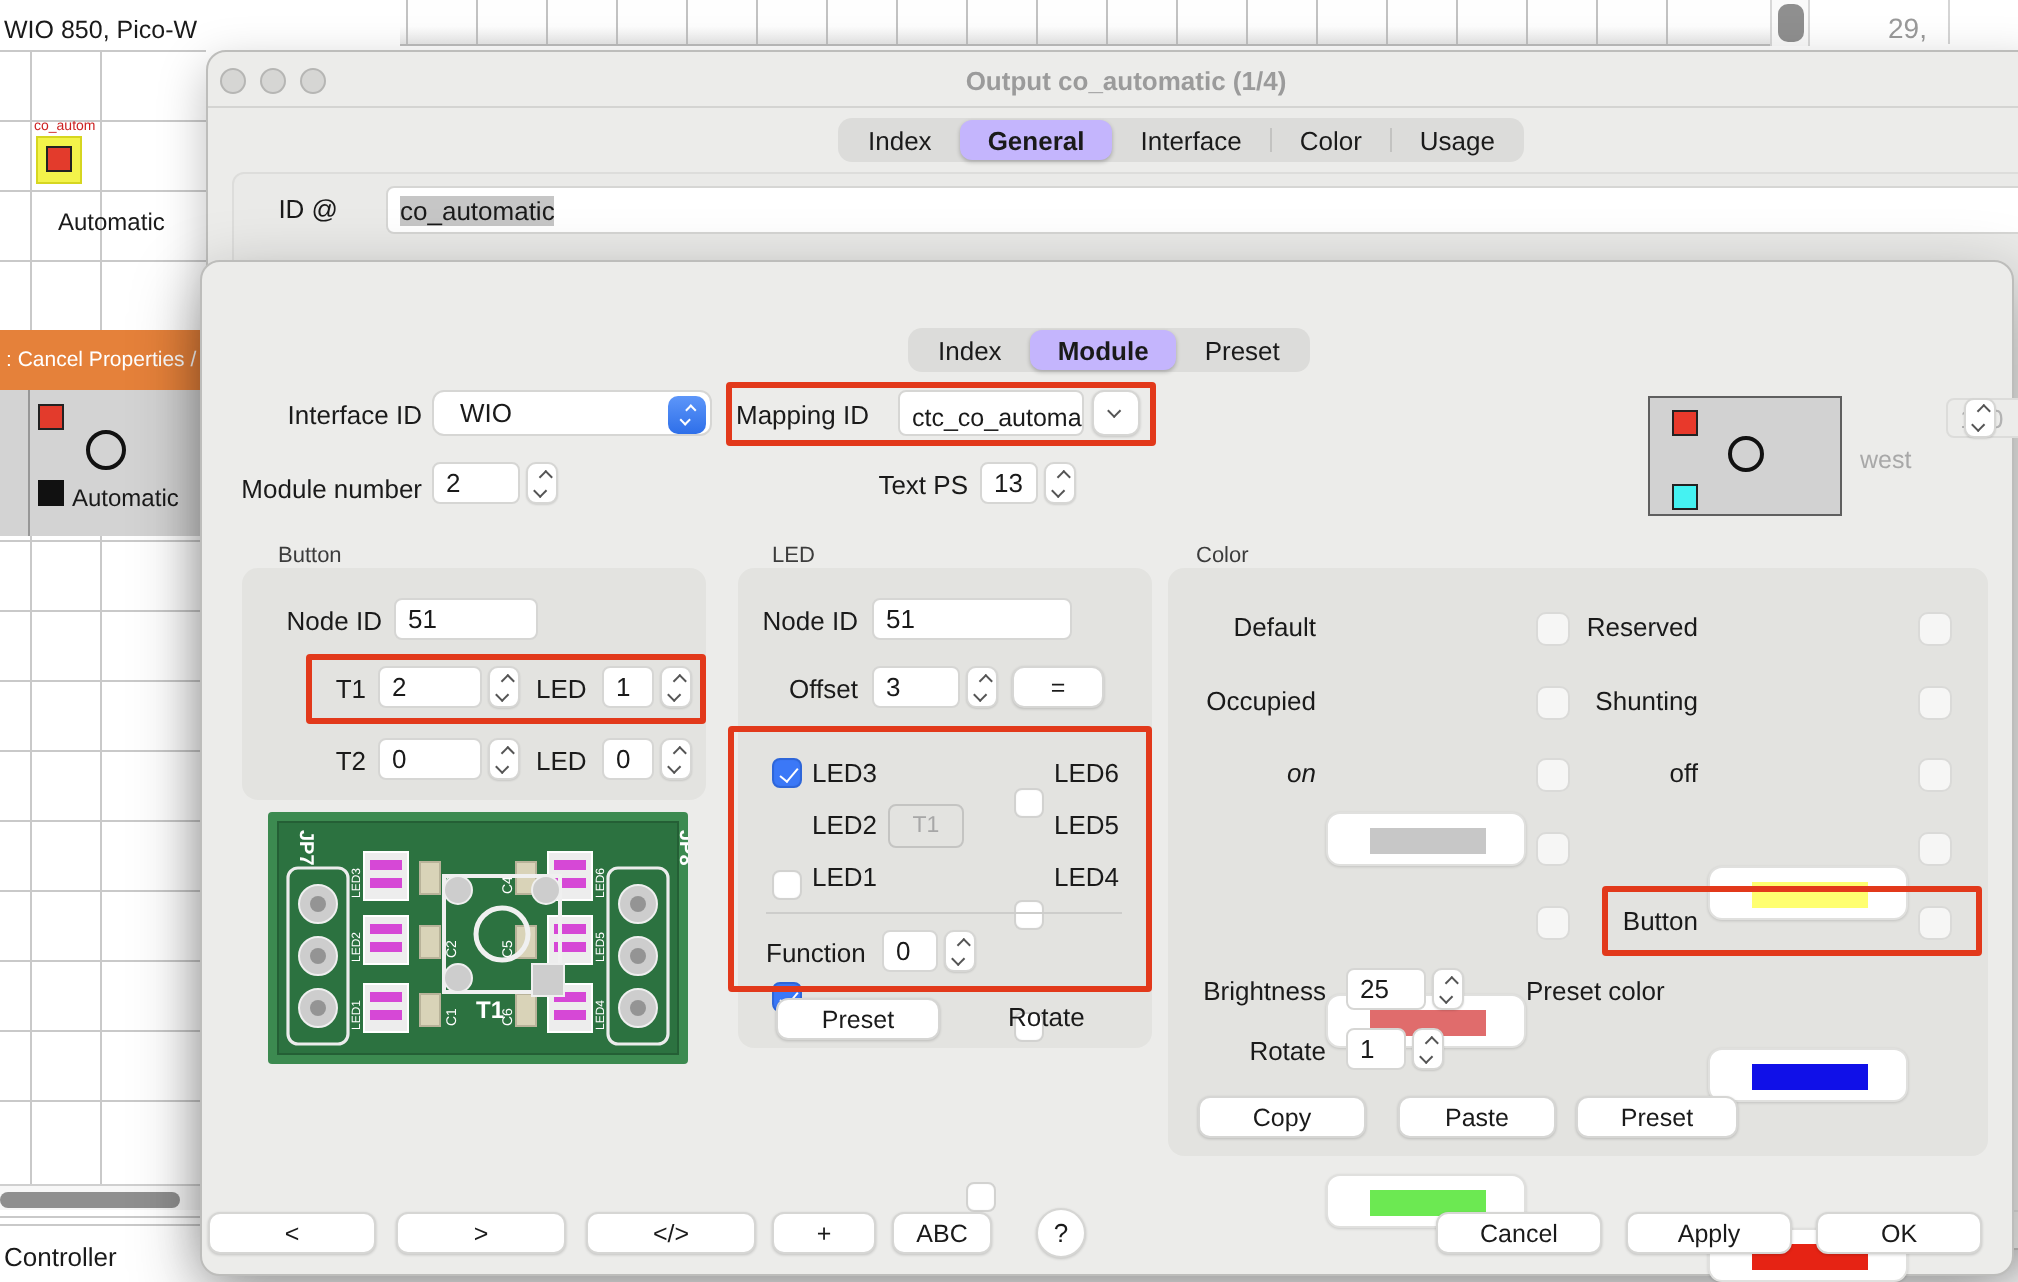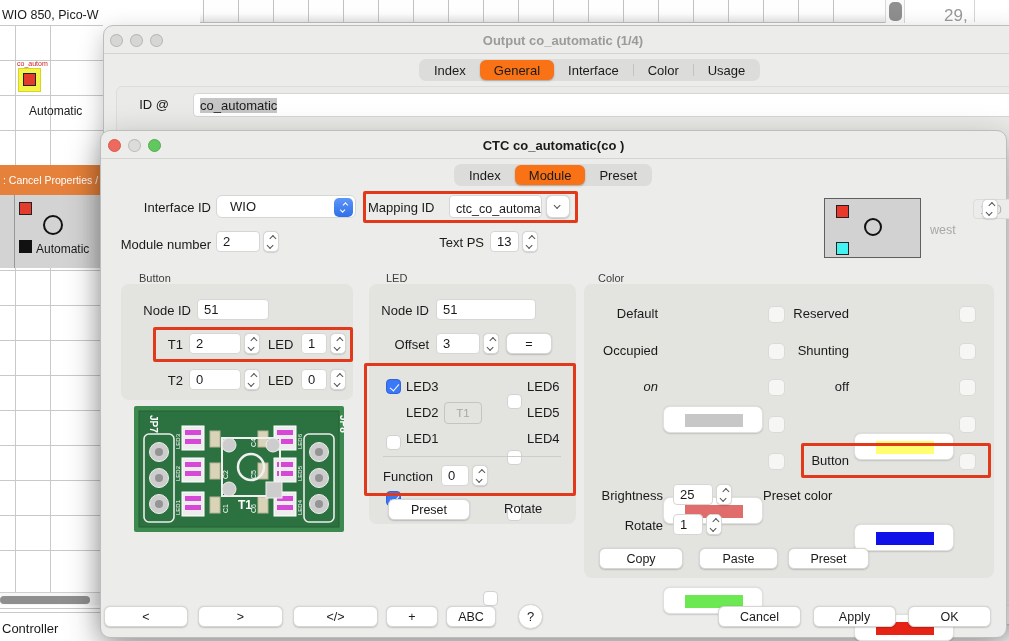--- a/index.html
+++ b/index.html
@@ -21,21 +21,21 @@
   .orangebar{background:#e5813a;color:#fff;font-size:10.5px;display:flex;align-items:center;white-space:nowrap;overflow:hidden;}
   .graypanel{background:#d3d3d3;overflow:hidden;}
   .hline{background:#c9c9c9;height:1px;}
   
   .dialog{background:#ececea;border:1px solid #bdbdbb;border-radius:10px;box-shadow:0 12px 34px rgba(0,0,0,.34);}
   .titlebar{position:absolute;left:0;top:0;right:0;height:28px;border-bottom:1px solid #d4d4d2;}
   .titletext{position:absolute;left:0;right:0;top:7px;text-align:center;font-weight:bold;font-size:13px;}
   .tl{position:absolute;width:13px;height:13px;border-radius:50%;top:8px;border:0.5px solid rgba(0,0,0,.15);}
   .tabs{position:absolute;display:flex;align-items:center;background:#dcdcda;border-radius:7px;height:22px;padding:1px;}
   .tab{height:20px;display:flex;align-items:center;padding:0 14px;border-radius:6px;font-size:13px;color:#1a1a1a;}
-  .tab.sel{background:#f97316;box-shadow:0 1px 2px rgba(0,0,0,.25);}
+  .tab.sel{background:#c4b5fd;box-shadow:0 1px 2px rgba(0,0,0,.25);font-weight:bold;}
   .tabsep{width:1px;height:12px;background:#c3c3c1;}
   
   .field{background:#fff;border:1px solid #d6d6d4;border-radius:4px;display:flex;align-items:center;padding-left:6px;font-size:13px;overflow:hidden;white-space:nowrap;}
   .field.dis{background:#ececea;color:#b3b3b3;border-color:#dcdcda;margin-left:44px;}
   .btn{background:#fff;border:1px solid #d6d6d4;border-radius:6px;box-shadow:0 0.5px 1.5px rgba(0,0,0,.18);display:flex;align-items:center;justify-content:center;font-size:12.5px;}
   .btn.dis{background:transparent;box-shadow:none;border-color:#c4c4c2;color:#a7a7a7;}
   .stepper{background:#fff;border:1px solid #d6d6d4;border-radius:5px;box-shadow:0 0.5px 1px rgba(0,0,0,.12);display:flex;flex-direction:column;align-items:center;justify-content:center;gap:2px;}
   .ch{display:block;width:5px;height:5px;border:solid #555;border-width:1.5px 1.5px 0 0;}
   .ch.up{transform:rotate(-45deg) translate(1px,1px);}
   .ch.dn{transform:rotate(135deg) translate(1px,1px);}
@@ -61,21 +61,21 @@
 
 <div class="stage">
 
   <div class="abs" style="left:0;top:0;width:1009px;height:641px;">
     <div class="abs lab" style="left:2px;top:8px;font-size:12.5px;">WIO 850, Pico-W</div>
     <div class="abs topcells" style="left:200px;top:0;width:686px;height:23px;background-position:-31px 0;"></div>
     <div class="abs vscroll-track" style="left:885px;top:0;width:20px;height:23px;">
       <div class="scroll-thumb" style="position:absolute;left:3px;top:2px;width:13px;height:19px;"></div>
     </div>
     <div class="abs" style="left:974px;top:0;width:1px;height:22px;background:#d5d5d5;"></div>
-    <div class="abs lab" style="left:944px;top:6px;color:#9a9a9a;font-size:17px;">29,</div>
+    <div class="abs lab" style="left:944px;top:6px;color:#9a9a9a;font-size:14px;">29,</div>
 
     <div class="abs grid" style="left:0;top:25px;width:103px;height:140px;background-position:-19px 1px;"></div>
     <div class="abs" style="left:18px;top:68px;width:23px;height:24px;background:#f3f34a;border:1px solid #d6d620;">
       <div style="position:absolute;left:3.5px;top:3.5px;width:13px;height:13px;background:#e33b2c;border:1.5px solid #222;"></div>
     </div>
     <div class="abs lab" style="left:17px;top:60px;font-size:7px;color:#cc2222;">co_autom</div>
     <div class="abs lab" style="left:29px;top:104px;font-size:12px;">Automatic</div>
 
     <div class="abs orangebar" style="left:0;top:165px;width:103px;height:30px;">
       <span style="padding-left:3px;">: Cancel Properties /</span>
@@ -114,26 +114,20 @@
       <div class="tabsep"></div>
       <div class="tab">Usage</div>
     </div>
     <div class="abs rlabel" style="left:35px;top:71px;width:30px;">ID @</div>
     <div class="abs field" style="left:89px;top:67px;width:850px;height:24px;">
       <span class="seltext">co_automatic</span>
     </div>
   </div>
 
   <div class="abs dialog" style="left:100px;top:130px;width:907px;height:508px;">
-    <div class="titlebar">
-      <span class="tl" style="left:7px;background:#ee6a5e;border-color:#d8584c;"></span>
-      <span class="tl" style="left:27px;background:#dcdcda;"></span>
-      <span class="tl" style="left:47px;background:#63c75f;border-color:#4fae4b;"></span>
-      <div class="titletext">CTC co_automatic(co )</div>
-    </div>
     <div class="tabs" style="left:353px;top:33px;">
       <div class="tab">Index</div>
       <div class="tab sel">Module</div>
       <div class="tab">Preset</div>
     </div>
 
     <div class="abs rlabel" style="left:20px;top:69px;width:90px;">Interface ID</div>
     <div class="abs field" style="left:115px;top:64px;width:140px;height:23px;border-radius:6px;padding-left:13px;">
       <span>WIO</span>
       <span class="combo-chip" style="right:2px;top:1.5px;">

